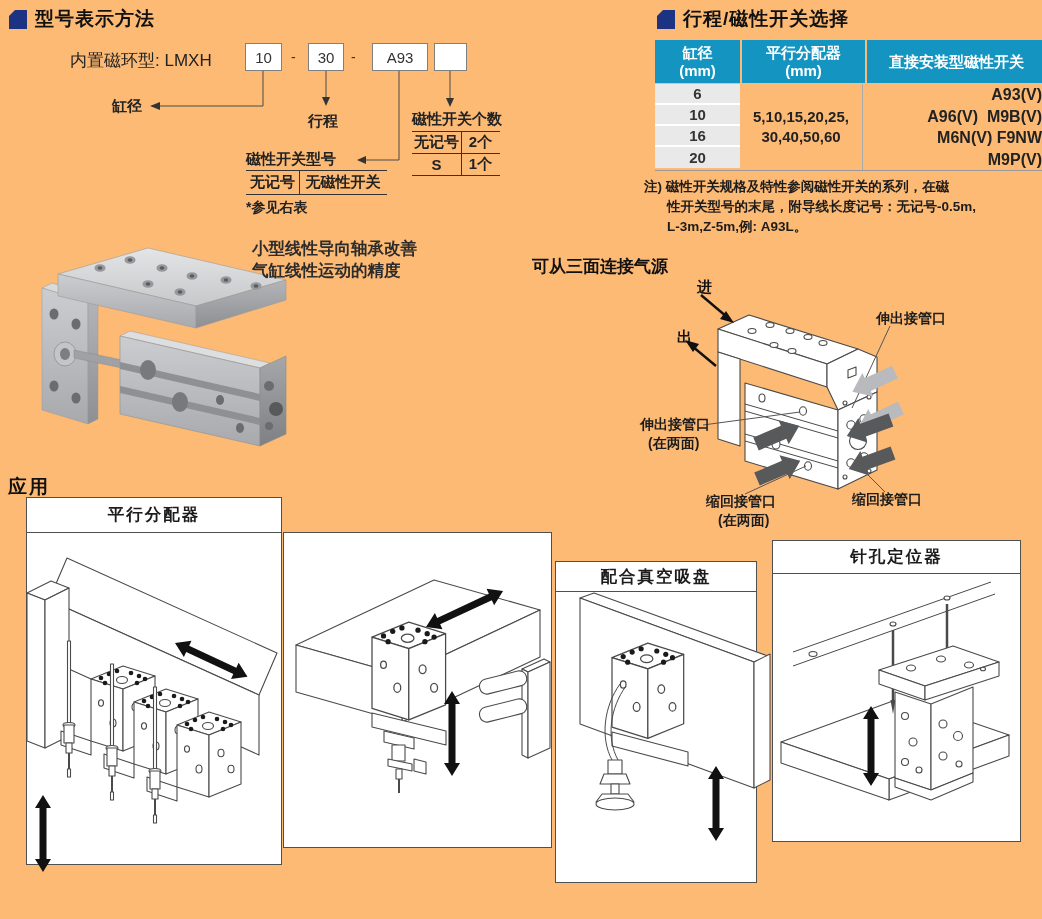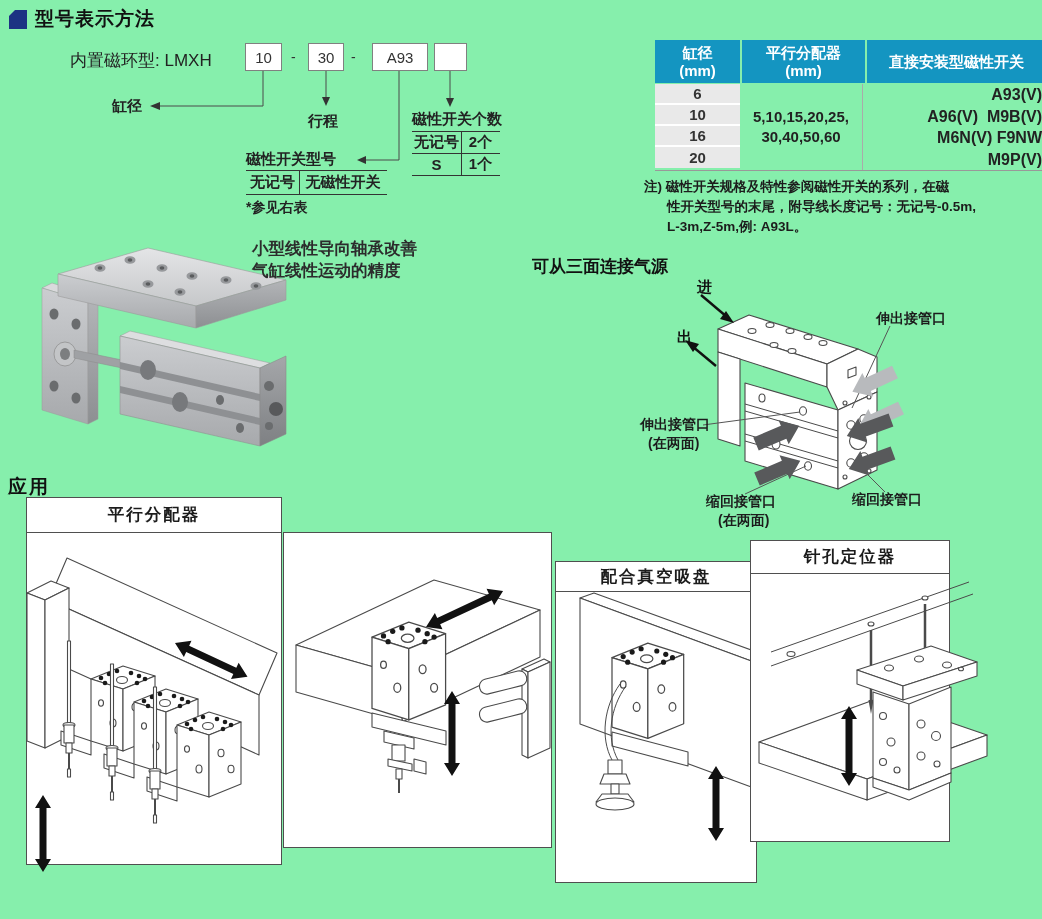--- a/index.html
+++ b/index.html
@@ -1,18 +1,18 @@
 <!DOCTYPE html>
 <html><head>
 <meta charset="utf-8">
 <style>
   * { margin:0; padding:0; box-sizing:border-box; }
   html,body { background:#fff; }
   body { font-family:"Liberation Sans","DejaVu Sans",sans-serif; color:#222; }
-  #app { position:relative; width:1042px; height:919px; background:#86efac; overflow:hidden; }
+  #app { position:relative; width:1042px; height:919px; background:#fdba74; overflow:hidden; }
   .abs { position:absolute; }
 
   
   .sec-hdr { position:absolute; display:flex; align-items:center; gap:7px; }
   .sec-hdr .ttl { font-size:19px; font-weight:bold; color:#111; letter-spacing:1px; }
 
   
   .prefix { font-size:17px; font-weight:normal; color:#222; }
   .mbox { position:absolute; top:43px; height:28px; border:1px solid #808080;
           display:flex; align-items:center; justify-content:center;
@@ -113,20 +113,26 @@
 
   <div class="dlabel" style="left:246px; top:150px;">磁性开关型号</div>
   <div class="mini-table" style="left:246px; top:170px; width:141px;">
     <div class="mini-row">
       <div class="mini-cell c1" style="width:54px; height:23px;">无记号</div>
       <div class="mini-cell" style="width:86px; height:23px;">无磁性开关</div>
     </div>
   </div>
   <div class="dlabel" style="left:246px; top:199px; font-size:14px;">*参见右表</div>
 
+  <div class="sec-hdr" style="left:656px; top:6px;">
+    <svg width="20" height="21">
+      <polygon points="7,1 19,1 19,20 1,20 1,7" fill="#1c3283"></polygon>
+    </svg>
+    <span class="ttl">行程/磁性开关选择</span>
+  </div>
 
   <div class="sel-table">
     <div class="sel-head">
       <div class="hc">
         <span>缸径</span>
           <span>(mm)</span>
       </div>
       <div class="hc">
         <span>平行分配器</span>
           <span>(mm)</span>
@@ -429,21 +435,21 @@
       <rect class="ln" x="52" y="168" width="14" height="14"></rect>
       <polygon class="ln" points="48,182 70,182 74,192 44,192"></polygon>
       <rect class="ln" x="55" y="192" width="8" height="10"></rect>
       <polygon class="ln" points="46,202 72,202 78,210 40,210"></polygon>
       <ellipse class="ln" cx="59" cy="212" rx="19" ry="6"></ellipse>
 
       <polygon class="darr" points="0,0 13,-8 13,-3.5 62,-3.5 62,-8 75,0 62,8 62,3.5 13,3.5 13,8" transform="translate(160,174) rotate(90)"></polygon>
     </svg>
   </div>
 
-  <div class="panel" style="left:750px; top:540px; width:200px; height:302px;">
+  <div class="panel" style="left:772px; top:540px; width:249px; height:302px;">
     <div class="panel-title" style="height:33px;">针孔定位器</div>
     <svg class="art" width="245" height="267" viewBox="0 0 245 267">
 
       <polygon class="ln" points="8,168 128,124 236,161 116,205"></polygon>
       <polygon class="ln" points="116,205 236,161 236,182 116,226"></polygon>
       <polygon class="ln" points="8,168 116,205 116,226 8,189"></polygon>
 
       <path class="lnf" d="M20,78 L218,8 M20,92 L222,20"></path>
       <ellipse class="ln" cx="40" cy="80" rx="4" ry="2.5"></ellipse>
 

